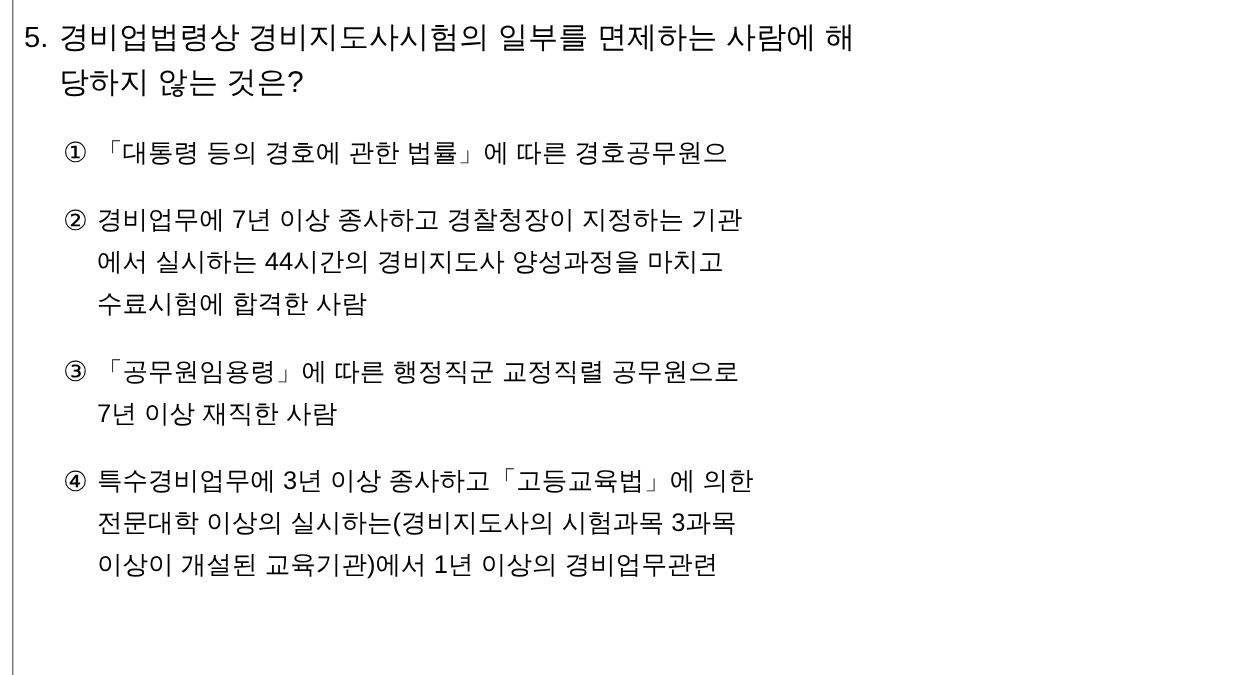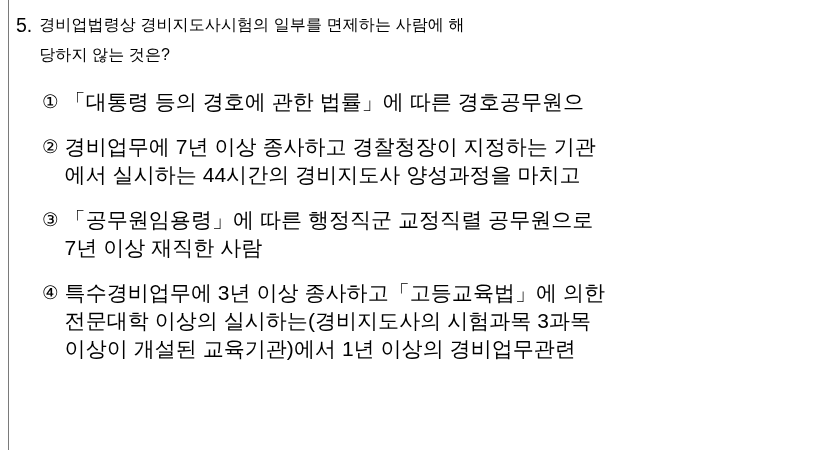--- a/index.html
+++ b/index.html
@@ -42,21 +42,21 @@
   }
   .q-num {
     flex: 0 0 auto;
     font-size: 19.5px;
     line-height: 30px;
     padding-right: 7px;
     padding-left: 2px;
     white-space: nowrap;
   }
   .q-text {
-    font-size: 16px;
+    font-size: 20px;
     line-height: 30px;
     letter-spacing: 0.1px;
     max-width: 690px;
   }
   .q-text .ln {
     display: block;
     white-space: pre;
   }
   .choices {
     margin-top: 18px;
@@ -71,21 +71,21 @@
     margin-bottom: 0;
   }
   .c-mark {
     flex: 0 0 auto;
     font-size: 18.5px;
     line-height: 28px;
     padding-right: 6px;
     white-space: nowrap;
   }
   .c-text {
-    font-size: 21px;
+    font-size: 17px;
     line-height: 28px;
     letter-spacing: 0.05px;
   }
   .c-text .ln {
     display: block;
     white-space: pre;
   }
 </style>
 </head>
 <body>
@@ -111,20 +111,21 @@
         <div class="c-text">
           <span class="ln">「대통령 등의 경호에 관한 법률」에 따른 경호공무원으</span>
         </div>
       </div>
 
       <div class="choice">
         <div class="c-mark">②</div>
         <div class="c-text">
           <span class="ln">경비업무에 7년 이상 종사하고 경찰청장이 지정하는 기관</span>
           <span class="ln">에서 실시하는 44시간의 경비지도사 양성과정을 마치고</span>
+          <span class="ln">수료시험에 합격한 사람</span>
         </div>
       </div>
 
       <div class="choice">
         <div class="c-mark">③</div>
         <div class="c-text">
           <span class="ln">「공무원임용령」에 따른 행정직군 교정직렬 공무원으로</span>
           <span class="ln">7년 이상 재직한 사람</span>
         </div>
       </div>

